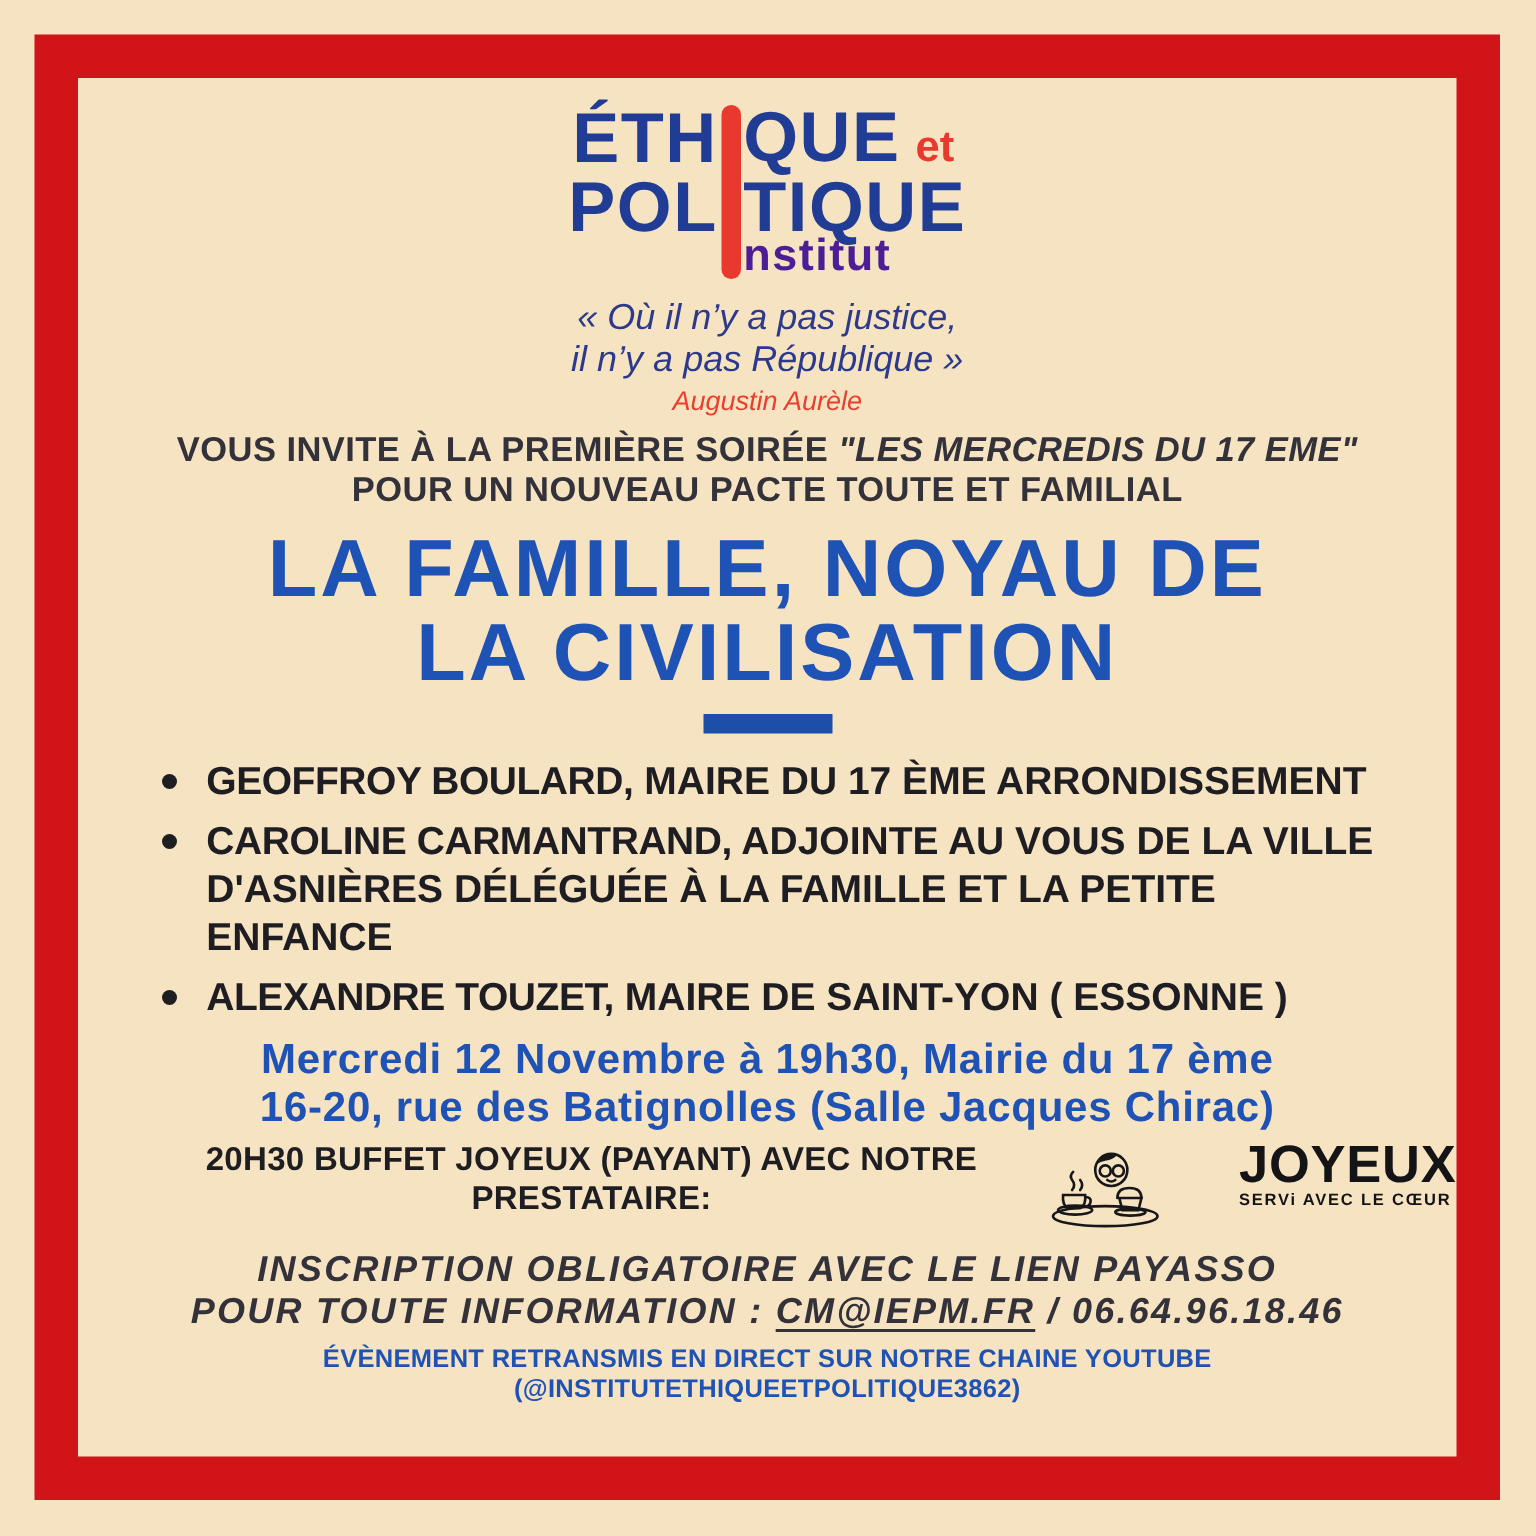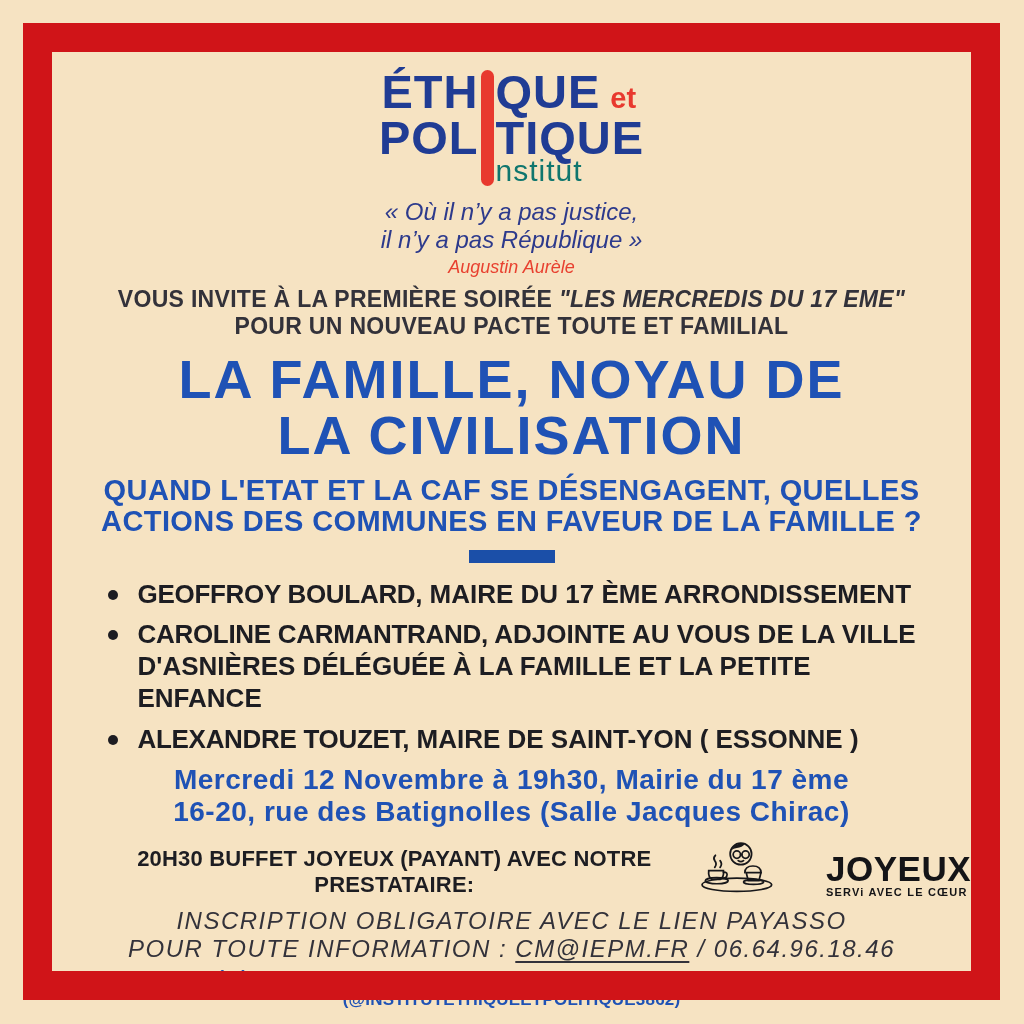--- a/index.html
+++ b/index.html
@@ -32,21 +32,21 @@
   .logo .big { font-size: 47px; font-weight: bold; color: #203c94; letter-spacing: 1px; line-height: 1; }
   .logo .cell-l { justify-self: end; align-self: center; }
   .logo .cell-r { justify-self: start; align-self: center; white-space: nowrap; }
   .logo .et { font-size: 29px; font-weight: bold; color: #e8392e; margin-left: 10px; }
   .logo .ibar {
     grid-column: 2; grid-row: 1 / 4; justify-self: center; align-self: stretch;
     width: 13px; margin: 2px 0 4px; border-radius: 7px; background: #e8392e;
   }
   .logo .institut {
     grid-column: 3; grid-row: 3; justify-self: start; align-self: start;
-    font-size: 30px; font-weight: normal; color: #0f766e; letter-spacing: 1px; line-height: 1;
+    font-size: 30px; font-weight: bold; color: #4c1d95; letter-spacing: 1px; line-height: 1;
     margin-top: -4px;
   }
 
   
   .quote { margin-top: 8px; font-style: italic; color: #2d3a8c; font-size: 24px; line-height: 1.15; }
   .author { margin-top: 4px; font-style: italic; color: #e8402f; font-size: 18px; }
 
   
   .invite { margin-top: 8px; color: #33323a; font-weight: bold; font-size: 23px; line-height: 1.18; letter-spacing: 0.3px; }
   .invite .it { font-style: italic; }
@@ -60,28 +60,28 @@
   .speakers { margin: 16px auto 0; width: 832px; text-align: left; list-style: none; padding: 0; }
   .speakers li { position: relative; padding-left: 42px; font-size: 26px; line-height: 1.22; color: #1d1d22; margin-bottom: 9px; }
   .speakers li .dot { position: absolute; left: 12px; top: 11px; width: 10px; height: 10px; border-radius: 50%; background: #1d1d22; }
   .sp-name { font-weight: bold; letter-spacing: -0.3px; }
   .sp-role { font-weight: bold; }
 
   
   .event { margin-top: 9px; color: #1f52b5; font-weight: bold; font-size: 28px; line-height: 1.12; letter-spacing: 0.5px; }
 
   
-  .buffet-row { margin-top: 7px; display: flex; align-items: flex-end; justify-content: center; gap: 6px; padding-left: 45px; }
+  .buffet-row { margin-top: 7px; display: flex; align-items: flex-start; justify-content: center; gap: 6px; padding-left: 45px; }
   .buffet-text { color: #1d1d22; font-weight: bold; font-size: 22px; letter-spacing: 0.2px; }
   .joyeux { text-align: left; margin-left: 42px; }
   .joyeux-name { font-size: 35px; font-weight: bold; color: #141417; line-height: 0.95; letter-spacing: 0.5px; }
   .joyeux-tag { font-size: 11px; font-weight: bold; color: #141417; letter-spacing: 1.2px; margin-top: 1px; }
 
   
-  .registration { margin-top: 9px; color: #33323a; font-weight: normal; font-style: italic; font-size: 24px; line-height: 1.18; letter-spacing: 1.5px; }
+  .registration { margin-top: 9px; color: #33323a; font-weight: bold; font-style: italic; font-size: 24px; line-height: 1.18; letter-spacing: 1.5px; }
   .reg-email { color: inherit; text-decoration: underline; text-underline-offset: 4px; cursor: pointer; }
 
   
   .youtube { margin-top: 6px; color: #1f52b5; font-weight: bold; font-size: 17px; line-height: 1.18; letter-spacing: 0.2px; }
 </style>
 </head>
 <body>
 
 <div class="frame"></div>
 
@@ -110,24 +110,20 @@
     <div>POUR UN NOUVEAU PACTE TOUTE ET FAMILIAL</div>
   </div>
 
   
   <div class="title">
     <div>LA FAMILLE, NOYAU DE</div>
     <div>LA CIVILISATION</div>
   </div>
 
   
-  <div class="subtitle">
-    <div>QUAND L'ETAT ET LA CAF SE DÉSENGAGENT, QUELLES</div>
-    <div>ACTIONS DES COMMUNES EN FAVEUR DE LA FAMILLE ?</div>
-  </div>
 
   <div class="divider"></div>
 
   
   <ul class="speakers">
     <li><span class="dot"></span><span class="sp-name">GEOFFROY BOULARD,</span><span class="sp-role"> MAIRE DU 17 ÈME ARRONDISSEMENT</span></li>
     <li><span class="dot"></span><span class="sp-name">CAROLINE CARMANTRAND,</span><span class="sp-role"> ADJOINTE AU VOUS DE LA VILLE D'ASNIÈRES DÉLÉGUÉE À LA FAMILLE ET LA PETITE ENFANCE</span></li>
     <li><span class="dot"></span><span class="sp-name">ALEXANDRE TOUZET,</span><span class="sp-role"> MAIRE DE SAINT-YON ( ESSONNE )</span></li>
   </ul>
 

